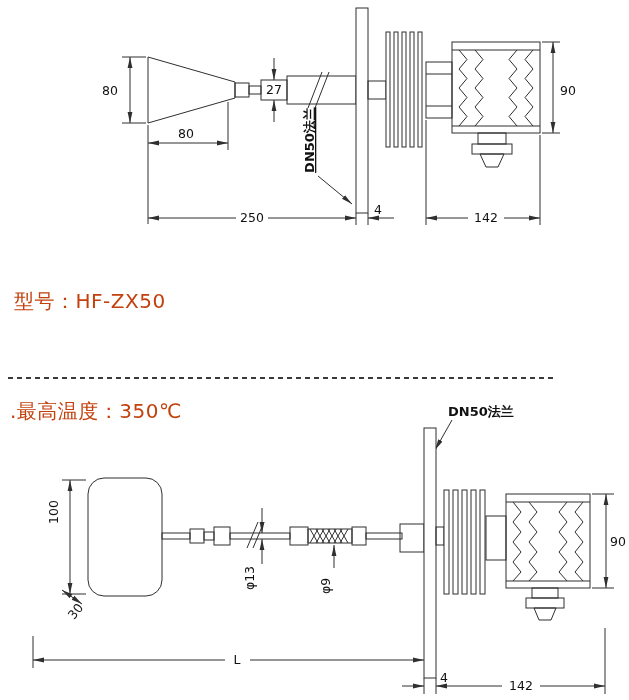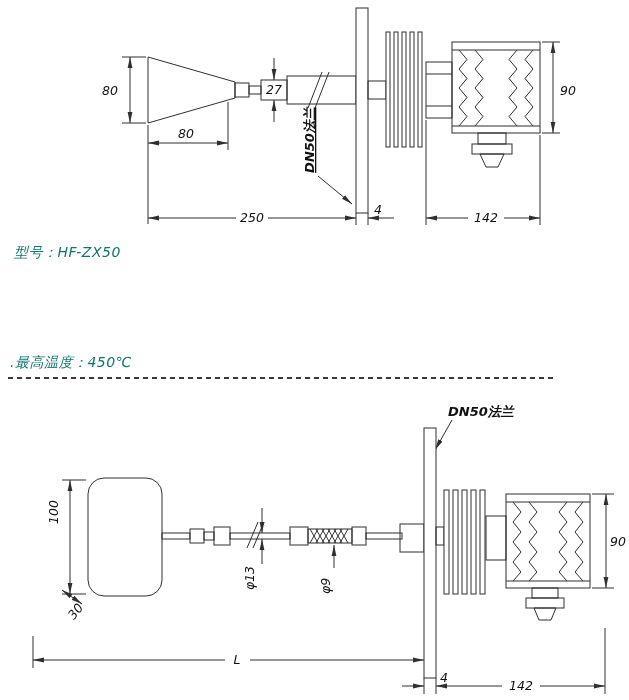--- a/index.html
+++ b/index.html
@@ -1,19 +1,19 @@
 <!DOCTYPE html>
 <html><head>
 <meta charset="utf-8">
 <style>
   * { margin:0; padding:0; box-sizing:border-box; }
   html,body { background:#ffffff; }
   body { font-family:"DejaVu Sans","Liberation Sans",sans-serif; }
-  .page { position:relative; width:629px; height:700px; background:#fff; overflow:hidden;font-style:italic; }
-  .spec-line { position:absolute; font-size:14px; color:#0f766e; white-space:nowrap; letter-spacing:.5px; }
+  .page { position:relative; width:629px; height:700px; background:#fff; overflow:hidden; }
+  .spec-line { position:absolute; font-size:20px; color:#c2410c; white-space:nowrap; letter-spacing:.5px;margin-top:44px; }
   .divider { position:absolute; height:2px;
              background:repeating-linear-gradient(to right,#3a3a3a 0 5px,transparent 5px 9px); }
   svg { position:absolute; left:0; display:block; }
   .ln  { stroke:#2f2f2f; stroke-width:1; fill:none; }
   .fin { stroke:#2f2f2f; stroke-width:1; fill:#ffffff; }
   text { font-family:"DejaVu Sans","Liberation Sans",sans-serif; font-size:12.5px; fill:#111; stroke:none; }
   .lbl { font-size:13px; font-weight:bold; }
 </style>
 </head>
 <body>
@@ -111,21 +111,21 @@
       <text x="252" y="222" text-anchor="middle">250</text>
       <line class="ln" x1="368" y1="218" x2="394" y2="218" marker-start="url(#arrA)"></line>
       <text x="378" y="214" text-anchor="middle">4</text>
       <line class="ln" x1="426" y1="218" x2="468" y2="218" marker-start="url(#arrA)"></line>
       <text x="486" y="222" text-anchor="middle">142</text>
       <line class="ln" x1="504" y1="218" x2="540" y2="218" marker-end="url(#arrA)"></line>
     </g>
   </svg>
 
   <div class="spec-line" style="left:14px; top:244px;">型号：HF-ZX50</div>
-  <div class="spec-line" style="left:10px; top:354px;">.最高温度：450℃</div>
+  <div class="spec-line" style="left:10px; top:354px;">.最高温度：350℃</div>
   <div class="divider" style="left:8px; top:377px; width:545px;"></div>
 
   <svg style="top:388px" width="629" height="312" viewBox="0 0 629 312">
     <defs>
       <marker id="arrB" markerWidth="12" markerHeight="8" refX="11" refY="4" orient="auto-start-reverse" markerUnits="userSpaceOnUse">
         <path d="M11,4 L0,1.6 L0,6.4 Z" fill="#2f2f2f"></path>
       </marker>
     </defs>
 
     <g>

